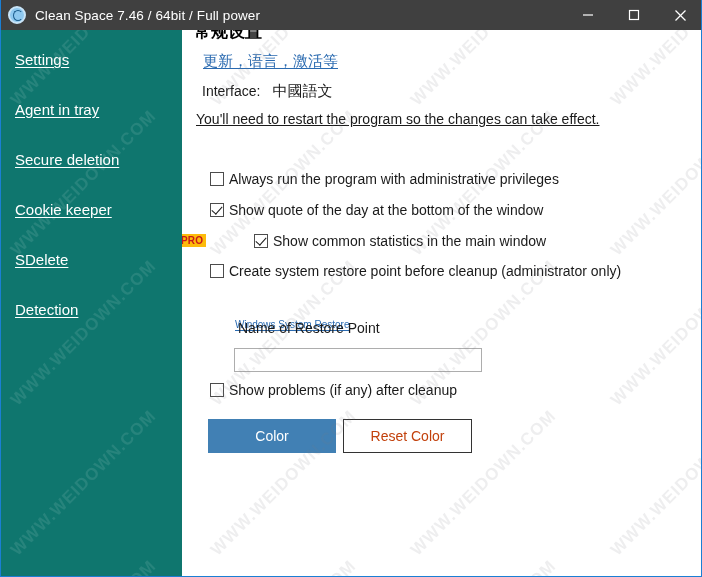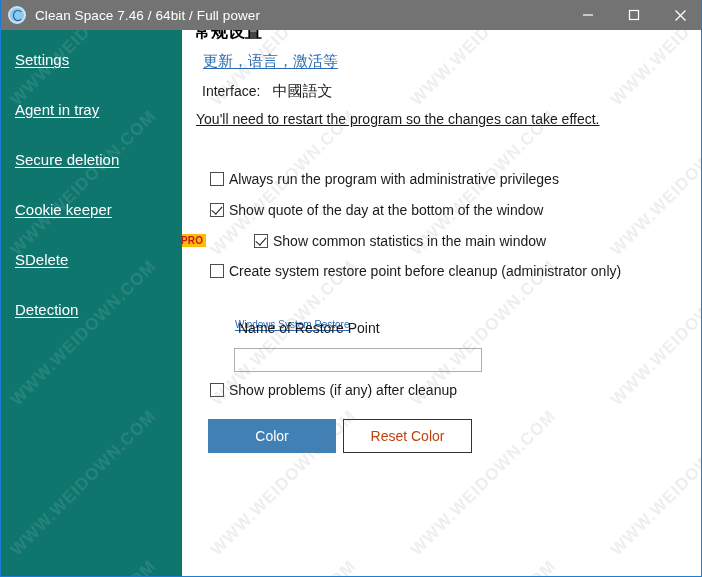--- a/index.html
+++ b/index.html
@@ -21,21 +21,21 @@
     border-top: none;
     overflow: hidden;
   }
 
   
   #titlebar {
     position: absolute;
     left: 0; top: 0;
     width: 702px;
     height: 30px;
-    background: #737373;
+    background: #404040;
     display: flex;
     align-items: center;
     z-index: 30;
   }
   #app-icon {
     width: 18px; height: 18px;
     margin-left: 7px;
     border-radius: 50%;
     background: #8ec8ef;
     border: 2px solid #c9e4f7;

